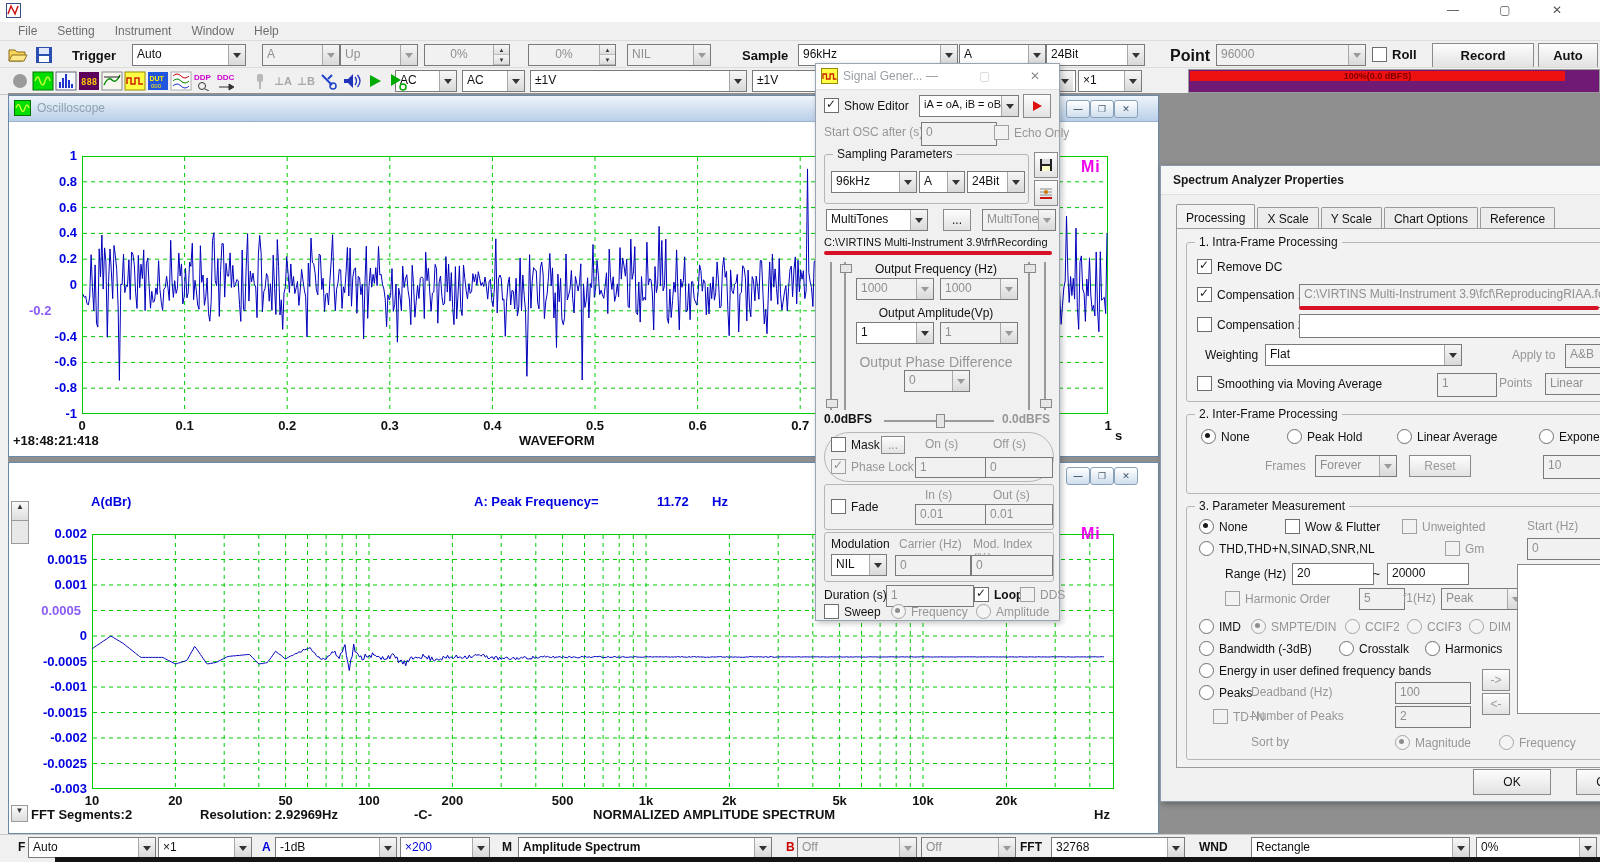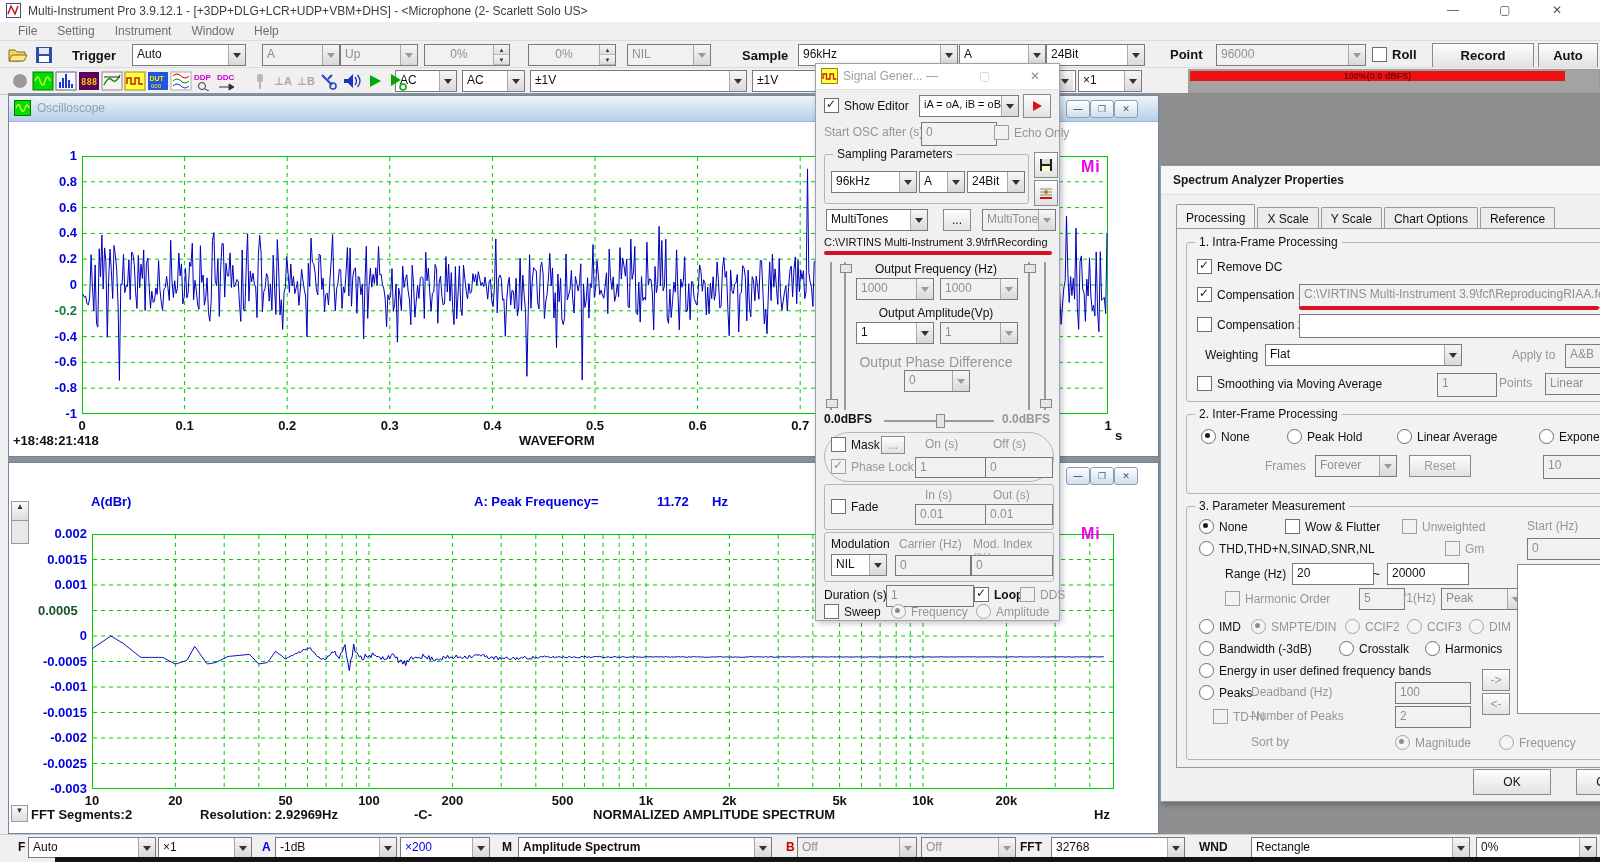--- a/index.html
+++ b/index.html
@@ -54,21 +54,20 @@
 
 <div class="stage">
 
   <div class="a flex" style="left:0;top:0;width:1600px;height:22px;background:#ffffff;border-bottom:1px solid #e3e3e3;">
     <span class="a" style="left:6px;top:3px;width:15px;height:15px;">
       <svg width="15" height="15">
           <rect x="0.5" y="0.5" width="14" height="14" fill="#fff" stroke="#3a4f88"></rect>
           <path d="M2 11 L5 3 L9 11 L12 3" stroke="#cc1111" fill="none" stroke-width="1.5"></path>
         </svg>
     </span>
-    <span class="a" style="left:28px;top:4px;color:#3c3c3c;">Multi-Instrument Pro 3.9.12.1   -   [+3DP+DLG+LCR+UDP+VBM+DHS]   -   &lt;Microphone (2- Scarlett Solo US&gt;</span>
     <span class="a" style="left:1440px;top:3px;width:26px;text-align:center;color:#555;">—</span>
     <span class="a" style="left:1492px;top:3px;width:26px;text-align:center;color:#555;">▢</span>
     <span class="a" style="left:1544px;top:3px;width:26px;text-align:center;color:#555;">✕</span>
   </div>
 
   <div class="a flex" id="menubar" style="left:0;top:22px;width:1600px;height:18px;background:#f0f0f0;padding-left:8px;color:#6e6e6e;">
       <span style="padding: 0px 10px;">File</span>
       <span style="padding: 0px 10px;">Setting</span>
       <span style="padding: 0px 10px;">Instrument</span>
       <span style="padding: 0px 10px;">Window</span>
@@ -126,21 +125,21 @@
         <span class="ar"></span>
       </div>
     <div class="combo" style="left:959px;top:3px;width:85px;">
         <span class="tx">A</span>
         <span class="ar"></span>
       </div>
     <div class="combo" style="left:1046px;top:3px;width:97px;">
         <span class="tx">24Bit</span>
         <span class="ar"></span>
       </div>
-    <span class="a bold" style="left:1170px;top:6px;font-size:13px;">Point</span>
+    <span class="a bold" style="left:1170px;top:6px;font-size:16px;">Point</span>
     <div class="combo dis" style="left:1216px;top:3px;width:148px;">
         <span class="tx">96000</span>
         <span class="ar"></span>
       </div>
     <div class="row" style="left:1372px;top:6px;">
         <span class="cb"></span>
         <span class="bold" style="font-size:13px;">Roll</span>
       </div>
     <div class="btn" style="left:1432px;top:2px;width:100px;height:23px;font-weight:bold;font-size:13px;">Record</div>
     <div class="btn" style="left:1538px;top:2px;width:58px;height:23px;font-weight:bold;font-size:13px;">Auto</div>
@@ -162,21 +161,21 @@
     <div class="combo" style="left:752px;top:2px;width:64px;">
         <span class="tx">±1V</span>
       </div>
     <div class="combo" style="left:1056px;top:2px;width:18px;">
         <span class="ar" style="border-left:none;"></span>
       </div>
     <div class="combo" style="left:1078px;top:2px;width:62px;">
         <span class="tx">×1</span>
         <span class="ar"></span>
       </div>
-    <div class="a" style="left:1188px;top:1px;width:410px;height:22px;background:#a3a3a3;border:1px solid #9a9a9a;">
+    <div class="a" style="left:1188px;top:1px;width:410px;height:22px;background:#701a75;border:1px solid #9a9a9a;">
       <div class="a" style="left:1px;top:1px;width:375px;height:10px;background:#ee1111;">
         <div class="a bold" style="left:0;top:0;width:100%;text-align:center;font-size:9px;color:#7d0000;">100%(0.0 dBFS)</div>
       </div>
     </div>
   <div class="icon" style="left: 8px; top: 2px;">
         <svg width="22" height="20">
           <circle cx="11" cy="10" r="7" fill="#9a9a9a"></circle>
         </svg>
       </div>
       <div class="icon" style="left: 31px; top: 2px;">
@@ -319,21 +318,21 @@
         <line x1="1" y1="232.2" x2="1025" y2="232.2" stroke="#00cc00" stroke-dasharray="4 4"></line>
         <polyline points="1.0,138.2 2.3,141.4 3.7,140.2 5.0,147.7 6.4,148.9 7.7,141.0 9.1,98.7 10.4,130.3 11.8,154.8 13.1,108.9 14.5,167.4 15.8,171.1 17.2,92.8 18.5,121.0 19.9,79.0 21.2,133.1 22.6,91.9 23.9,105.6 25.3,181.3 26.6,125.4 28.0,93.0 29.3,114.3 30.7,142.6 32.0,89.5 33.4,99.8 34.7,113.4 36.1,149.9 37.4,224.4 38.8,128.0 40.1,128.8 41.5,98.3 42.8,136.6 44.2,129.5 45.5,130.5 46.9,103.7 48.2,143.6 49.6,96.0 50.9,98.1 52.3,108.7 53.6,136.3 55.0,152.4 56.3,99.4 57.7,131.7 59.0,108.2 60.4,122.5 61.7,93.9 63.1,154.6 64.4,107.8 65.8,102.0 67.1,129.6 68.5,152.2 69.8,135.2 71.2,146.4 72.5,145.0 73.9,131.9 75.2,138.5 76.6,104.7 77.9,133.3 79.3,146.3 80.6,154.4 81.9,133.2 83.3,131.4 84.6,120.3 86.0,132.1 87.3,144.5 88.7,84.3 90.0,125.2 91.4,141.4 92.7,124.7 94.1,137.4 95.4,132.5 96.8,97.1 98.1,119.9 99.5,107.9 100.8,147.9 102.2,140.6 103.5,112.3 104.9,141.9 106.2,136.7 107.6,106.1 108.9,110.4 110.3,87.2 111.6,143.7 113.0,124.3 114.3,134.3 115.7,149.2 117.0,153.3 118.4,89.7 119.7,126.3 121.1,119.0 122.4,149.3 123.8,140.4 125.1,121.9 126.5,157.3 127.8,165.2 129.2,145.4 130.5,84.4 131.9,76.7 133.2,124.4 134.6,129.8 135.9,102.5 137.3,160.4 138.6,114.5 140.0,87.5 141.3,87.8 142.7,141.1 144.0,107.3 145.4,119.9 146.7,120.1 148.1,96.9 149.4,131.5 150.8,109.4 152.1,131.1 153.5,128.3 154.8,123.5 156.2,124.8 157.5,148.3 158.8,165.4 160.2,94.0 161.5,153.6 162.9,155.0 164.2,110.7 165.6,77.7 166.9,145.1 168.3,115.1 169.6,125.8 171.0,117.2 172.3,127.8 173.7,131.0 175.0,161.6 176.4,98.1 177.7,79.4 179.1,96.8 180.4,155.9 181.8,135.6 183.1,132.4 184.5,117.5 185.8,120.7 187.2,145.2 188.5,127.8 189.9,154.4 191.2,99.2 192.6,132.4 193.9,158.5 195.3,83.6 196.6,110.5 198.0,159.0 199.3,143.8 200.7,173.4 202.0,137.1 203.4,130.8 204.7,100.6 206.1,117.3 207.4,136.5 208.8,108.0 210.1,129.9 211.5,120.5 212.8,137.6 214.2,131.8 215.5,125.4 216.9,149.4 218.2,135.1 219.6,113.3 220.9,123.9 222.3,133.8 223.6,140.2 225.0,180.9 226.3,107.2 227.7,130.5 229.0,82.1 230.4,106.6 231.7,107.7 233.1,116.9 234.4,133.8 235.8,138.9 237.1,98.2 238.4,99.2 239.8,133.5 241.1,122.2 242.5,155.6 243.8,138.5 245.2,137.1 246.5,149.0 247.9,124.8 249.2,105.1 250.6,78.7 251.9,128.1 253.3,154.7 254.6,133.2 256.0,126.8 257.3,113.2 258.7,114.0 260.0,152.4 261.4,130.8 262.7,136.7 264.1,115.8 265.4,91.5 266.8,140.0 268.1,92.0 269.5,150.2 270.8,121.1 272.2,113.1 273.5,111.9 274.9,157.3 276.2,120.3 277.6,121.9 278.9,138.7 280.3,128.1 281.6,182.9 283.0,125.4 284.3,90.2 285.7,162.4 287.0,130.3 288.4,112.1 289.7,131.2 291.1,118.4 292.4,127.4 293.8,111.7 295.1,129.7 296.5,90.4 297.8,119.0 299.2,118.4 300.5,128.6 301.9,133.0 303.2,143.0 304.6,170.6 305.9,138.8 307.3,143.9 308.6,139.6 310.0,112.6 311.3,155.4 312.7,148.7 314.0,128.1 315.4,186.2 316.7,132.2 318.0,139.8 319.4,154.8 320.7,110.1 322.1,131.5 323.4,123.1 324.8,118.7 326.1,134.6 327.5,144.0 328.8,168.7 330.2,109.3 331.5,127.6 332.9,161.2 334.2,145.5 335.6,129.2 336.9,142.5 338.3,122.6 339.6,120.8 341.0,122.3 342.3,162.5 343.7,96.2 345.0,124.7 346.4,112.3 347.7,135.2 349.1,155.3 350.4,137.1 351.8,136.0 353.1,108.4 354.5,112.6 355.8,167.2 357.2,125.8 358.5,120.1 359.9,140.3 361.2,149.1 362.6,147.0 363.9,100.6 365.3,136.1 366.6,108.1 368.0,145.1 369.3,116.6 370.7,151.5 372.0,168.6 373.4,110.6 374.7,162.8 376.1,137.0 377.4,109.9 378.8,152.5 380.1,159.6 381.5,109.0 382.8,122.3 384.2,134.8 385.5,143.0 386.9,127.6 388.2,137.4 389.6,135.4 390.9,117.6 392.3,125.8 393.6,118.4 394.9,129.4 396.3,115.7 397.6,122.2 399.0,129.7 400.3,126.5 401.7,130.6 403.0,121.0 404.4,130.3 405.7,143.1 407.1,125.7 408.4,123.4 409.8,144.7 411.1,150.7 412.5,129.7 413.8,82.8 415.2,156.9 416.5,122.8 417.9,119.0 419.2,122.1 420.6,144.1 421.9,142.9 423.3,180.3 424.6,145.7 426.0,128.1 427.3,121.2 428.7,149.0 430.0,134.4 431.4,135.3 432.7,153.0 434.1,122.3 435.4,159.9 436.8,151.0 438.1,102.0 439.5,154.8 440.8,119.0 442.2,139.4 443.5,154.8 444.9,220.3 446.2,157.4 447.6,98.7 448.9,152.2 450.3,124.2 451.6,111.6 453.0,113.8 454.3,114.8 455.7,146.9 457.0,152.9 458.4,111.8 459.7,106.0 461.1,117.8 462.4,162.6 463.8,145.2 465.1,138.4 466.5,120.8 467.8,97.5 469.2,130.0 470.5,111.9 471.9,162.0 473.2,136.7 474.5,191.5 475.9,118.1 477.2,145.7 478.6,122.4 479.9,163.2 481.3,168.7 482.6,161.3 484.0,98.0 485.3,144.0 486.7,138.8 488.0,133.2 489.4,114.5 490.7,142.7 492.1,157.0 493.4,120.5 494.8,127.3 496.1,135.0 497.5,126.9 498.8,107.8 500.2,224.0 501.5,127.9 502.9,151.5 504.2,144.8 505.6,121.8 506.9,162.0 508.3,127.5 509.6,131.5 511.0,88.5 512.3,141.4 513.7,132.0 515.0,104.4 516.4,119.6 517.7,138.6 519.1,134.2 520.4,138.8 521.8,142.3 523.1,130.5 524.5,116.8 525.8,157.6 527.2,93.2 528.5,121.5 529.9,133.5 531.2,120.8 532.6,145.4 533.9,139.9 535.3,127.9 536.6,140.8 538.0,91.6 539.3,123.1 540.7,101.9 542.0,109.8 543.4,120.2 544.7,103.2 546.1,150.7 547.4,151.7 548.8,83.1 550.1,123.3 551.5,115.9 552.8,90.6 554.1,156.4 555.5,158.7 556.8,126.0 558.2,166.1 559.5,120.6 560.9,144.6 562.2,141.3 563.6,144.1 564.9,86.2 566.3,129.1 567.6,122.8 569.0,123.8 570.3,136.0 571.7,173.9 573.0,110.5 574.4,136.6 575.7,128.4 577.1,70.4 578.4,129.9 579.8,84.5 581.1,134.8 582.5,129.7 583.8,83.2 585.2,162.1 586.5,167.4 587.9,133.2 589.2,161.5 590.6,144.4 591.9,126.1 593.3,136.2 594.6,93.9 596.0,139.2 597.3,173.8 598.7,123.0 600.0,131.3 601.4,124.4 602.7,100.8 604.1,156.1 605.4,154.8 606.8,127.7 608.1,163.7 609.5,125.7 610.8,125.8 612.2,142.4 613.5,146.1 614.9,149.2 616.2,135.0 617.6,108.9 618.9,114.6 620.3,135.2 621.6,123.8 623.0,127.0 624.3,158.9 625.7,131.1 627.0,158.0 628.4,127.3 629.7,142.7 631.1,120.8 632.4,144.2 633.7,136.7 635.1,105.9 636.4,123.8 637.8,152.0 639.1,150.1 640.5,112.3 641.8,101.4 643.2,121.3 644.5,115.4 645.9,154.0 647.2,179.7 648.6,113.9 649.9,134.6 651.3,137.7 652.6,128.5 654.0,126.8 655.3,118.4 656.7,176.0 658.0,137.9 659.4,136.3 660.7,109.7 662.1,112.2 663.4,121.6 664.8,164.9 666.1,114.1 667.5,151.8 668.8,160.8 670.2,120.6 671.5,124.7 672.9,144.8 674.2,120.1 675.6,130.5 676.9,143.3 678.3,104.4 679.6,104.8 681.0,138.3 682.3,167.9 683.7,153.1 685.0,177.7 686.4,136.1 687.7,105.9 689.1,144.6 690.4,98.1 691.8,131.2 693.1,112.9 694.5,132.6 695.8,148.3 697.2,102.5 698.5,137.8 699.9,154.1 701.2,145.2 702.6,135.4 703.9,129.5 705.3,154.9 706.6,131.4 708.0,113.8 709.3,110.1 710.6,140.7 712.0,113.2 713.3,100.9 714.7,147.8 716.0,104.2 717.4,135.7 718.7,114.3 720.1,123.2 721.4,114.7 722.8,142.6 724.1,135.2 725.5,12.9 726.8,116.6 728.2,126.0 729.5,131.7 730.9,150.5 732.2,105.9 733.6,104.1 734.9,167.7 736.3,71.6 737.6,121.7 739.0,143.0 740.3,154.0 741.7,151.3 743.0,103.4 744.4,124.1 745.7,91.5 747.1,122.4 748.4,106.5 749.8,140.2 751.1,118.1 752.5,121.4 753.8,160.4 755.2,155.5 756.5,135.8 757.9,128.2 759.2,127.3 760.6,104.4 761.9,97.5 763.3,100.0 764.6,102.3 766.0,163.4 767.3,147.2 768.7,126.5 770.0,160.8 771.4,129.9 772.7,115.2 774.1,140.5 775.4,129.6 776.8,131.1 778.1,171.1 779.5,133.5 780.8,97.0 782.2,137.1 783.5,153.0 784.9,149.9 786.2,245.1 787.6,145.8 788.9,125.0 790.2,116.6 791.6,106.8 792.9,154.3 794.3,117.3 795.6,106.9 797.0,110.2 798.3,144.4 799.7,121.2 801.0,178.3 802.4,137.6 803.7,136.4 805.1,117.3 806.4,152.4 807.8,132.3 809.1,81.6 810.5,86.9 811.8,116.8 813.2,79.7 814.5,162.9 815.9,130.8 817.2,140.9 818.6,109.6 819.9,114.0 821.3,104.9 822.6,172.8 824.0,126.3 825.3,139.1 826.7,130.3 828.0,138.5 829.4,133.8 830.7,125.7 832.1,102.5 833.4,160.2 834.8,141.1 836.1,135.3 837.5,147.7 838.8,117.7 840.2,126.4 841.5,114.0 842.9,144.4 844.2,106.7 845.6,153.5 846.9,108.2 848.3,90.9 849.6,106.7 851.0,163.5 852.3,139.1 853.7,142.7 855.0,85.9 856.4,122.6 857.7,111.0 859.1,240.2 860.4,136.3 861.8,134.1 863.1,147.7 864.5,92.1 865.8,131.2 867.2,142.3 868.5,149.1 869.8,145.5 871.2,175.9 872.5,138.7 873.9,111.3 875.2,128.8 876.6,116.1 877.9,121.2 879.3,117.7 880.6,164.9 882.0,167.9 883.3,151.6 884.7,123.6 886.0,106.7 887.4,150.9 888.7,136.3 890.1,163.6 891.4,64.1 892.8,162.6 894.1,146.5 895.5,164.8 896.8,136.9 898.2,116.7 899.5,191.8 900.9,139.8 902.2,143.4 903.6,106.7 904.9,116.8 906.3,125.7 907.6,84.2 909.0,105.7 910.3,149.6 911.7,103.8 913.0,110.4 914.4,130.2 915.7,114.5 917.1,141.2 918.4,127.5 919.8,153.6 921.1,129.4 922.5,154.6 923.8,105.2 925.2,134.8 926.5,101.7 927.9,97.7 929.2,128.2 930.6,153.1 931.9,120.3 933.3,102.4 934.6,115.4 936.0,146.7 937.3,148.8 938.7,96.9 940.0,77.8 941.4,145.1 942.7,118.8 944.1,122.4 945.4,127.5 946.7,112.4 948.1,132.7 949.4,124.4 950.8,132.5 952.1,136.6 953.5,116.0 954.8,135.4 956.2,128.8 957.5,155.5 958.9,111.0 960.2,143.7 961.6,133.5 962.9,139.4 964.3,158.2 965.6,154.2 967.0,153.4 968.3,113.0 969.7,135.7 971.0,123.9 972.4,134.2 973.7,61.8 975.1,158.1 976.4,108.6 977.8,140.9 979.1,168.3 980.5,149.2 981.8,132.0 983.2,124.9 984.5,60.0 985.9,117.9 987.2,146.5 988.6,120.6 989.9,139.5 991.3,122.3 992.6,143.1 994.0,72.2 995.3,151.3 996.7,173.3 998.0,105.5 999.4,99.9 1000.7,133.0 1002.1,137.3 1003.4,165.3 1004.8,123.1 1006.1,140.1 1007.5,101.8 1008.8,139.0 1010.2,154.3 1011.5,149.3 1012.9,159.9 1014.2,96.0 1015.6,155.8 1016.9,175.7 1018.3,95.7 1019.6,144.3 1021.0,142.6 1022.3,141.4 1023.7,157.6 1025.0,77.0" fill="none" stroke="#0000bb" stroke-width="1"></polyline>
       </svg>
     <div id="osc-ylabels">
         <span class="ticklbl" style="left: 20px; top: 52px; width: 48px; text-align: right; color: rgb(0, 0, 224);">1</span>
         <span class="ticklbl" style="left: 20px; top: 77.8px; width: 48px; text-align: right; color: rgb(0, 0, 224);">0.8</span>
         <span class="ticklbl" style="left: 20px; top: 103.6px; width: 48px; text-align: right; color: rgb(0, 0, 224);">0.6</span>
         <span class="ticklbl" style="left: 20px; top: 129.4px; width: 48px; text-align: right; color: rgb(0, 0, 224);">0.4</span>
         <span class="ticklbl" style="left: 20px; top: 155.2px; width: 48px; text-align: right; color: rgb(0, 0, 224);">0.2</span>
         <span class="ticklbl" style="left: 20px; top: 181px; width: 48px; text-align: right; color: rgb(0, 0, 224);">0</span>
-        <span class="ticklbl" style="left: 20px; top: 206.8px; width: 48px; text-align: right; color: #15803d;">-0.2</span>
+        <span class="ticklbl" style="left: 20px; top: 206.8px; width: 48px; text-align: left; color: #8b5cf6;">-0.2</span>
         <span class="ticklbl" style="left: 20px; top: 232.6px; width: 48px; text-align: right; color: rgb(0, 0, 224);">-0.4</span>
         <span class="ticklbl" style="left: 20px; top: 258.4px; width: 48px; text-align: right; color: rgb(0, 0, 224);">-0.6</span>
         <span class="ticklbl" style="left: 20px; top: 284.2px; width: 48px; text-align: right; color: rgb(0, 0, 224);">-0.8</span>
         <span class="ticklbl" style="left: 20px; top: 310px; width: 48px; text-align: right; color: rgb(0, 0, 224);">-1</span>
       </div>
     <div id="osc-xlabels">
         <span class="ticklbl" style="left: 53px; top: 322px; width: 40px; text-align: center; color: rgb(17, 17, 17);">0</span>
         <span class="ticklbl" style="left: 155.6px; top: 322px; width: 40px; text-align: center; color: rgb(17, 17, 17);">0.1</span>
         <span class="ticklbl" style="left: 258.2px; top: 322px; width: 40px; text-align: center; color: rgb(17, 17, 17);">0.2</span>
         <span class="ticklbl" style="left: 360.8px; top: 322px; width: 40px; text-align: center; color: rgb(17, 17, 17);">0.3</span>
@@ -403,21 +402,21 @@
         <line x1="1" y1="153.0" x2="1021" y2="153.0" stroke="#00cc00" stroke-dasharray="4 4"></line>
         <line x1="1" y1="178.5" x2="1021" y2="178.5" stroke="#00cc00" stroke-dasharray="4 4"></line>
         <line x1="1" y1="204.0" x2="1021" y2="204.0" stroke="#00cc00" stroke-dasharray="4 4"></line>
         <line x1="1" y1="229.5" x2="1021" y2="229.5" stroke="#00cc00" stroke-dasharray="4 4"></line>
         <polyline points="0.0,114.8 1.4,113.8 2.9,112.8 4.3,111.8 5.8,110.8 7.2,109.9 8.7,108.9 10.1,107.9 11.6,106.9 13.0,106.0 14.5,105.0 15.9,104.0 17.3,103.0 18.8,102.1 20.2,102.8 21.7,103.7 23.1,104.6 24.6,105.4 26.0,106.3 27.5,107.2 28.9,108.1 30.4,108.9 31.8,109.8 33.2,111.0 34.7,112.2 36.1,113.3 37.6,114.5 39.0,115.6 40.5,116.8 41.9,117.9 43.4,119.1 44.8,120.3 46.3,121.4 47.7,122.6 49.2,123.4 50.6,123.4 52.0,123.4 53.5,123.4 54.9,123.4 56.4,123.4 57.8,123.4 59.3,123.4 60.7,123.4 62.2,123.4 63.6,123.4 65.1,123.4 66.5,123.4 67.9,123.4 69.4,123.4 70.8,123.5 72.3,124.2 73.7,125.0 75.2,125.8 76.6,126.5 78.1,127.3 79.5,128.0 81.0,128.8 82.4,129.5 83.8,129.9 85.3,129.5 86.7,129.0 88.2,128.6 89.6,128.1 91.1,127.7 92.5,127.2 94.0,126.8 95.4,125.5 96.9,122.9 98.3,120.3 99.7,117.7 101.2,115.1 102.6,112.5 104.1,114.1 105.5,116.2 107.0,118.4 108.4,120.5 109.9,122.6 111.3,124.7 112.8,126.8 114.2,129.0 115.7,129.9 117.1,129.7 118.5,129.4 120.0,129.2 121.4,128.9 122.9,128.7 124.3,128.3 125.8,127.6 127.2,126.8 128.7,126.1 130.1,125.4 131.6,124.7 133.0,124.0 134.4,123.2 135.9,122.5 137.3,122.3 138.8,122.2 140.2,122.0 141.7,121.9 143.1,121.8 144.6,121.6 146.0,121.5 147.5,121.4 148.9,121.2 150.3,121.1 151.8,120.9 153.2,120.8 154.7,120.6 156.1,120.5 157.6,120.5 159.0,122.0 160.5,123.5 161.9,125.0 163.4,126.5 164.8,128.0 166.2,129.5 167.7,129.9 169.1,129.6 170.6,129.4 172.0,129.1 173.5,128.9 174.9,128.6 176.4,127.3 177.8,125.3 179.3,123.3 180.7,121.3 182.1,119.3 183.6,117.3 185.0,118.4 186.5,119.6 187.9,120.5 189.4,121.5 190.8,122.7 192.3,124.3 193.7,124.9 195.2,123.8 196.6,123.2 198.1,122.3 199.5,121.6 200.9,121.6 202.4,120.1 203.8,119.5 205.3,119.4 206.7,117.7 208.2,118.4 209.6,117.8 211.1,115.4 212.5,115.8 214.0,115.3 215.4,114.7 216.8,114.2 218.3,113.7 219.7,116.3 221.2,118.0 222.6,118.7 224.1,121.2 225.5,122.8 227.0,122.8 228.4,124.9 229.9,125.3 231.3,124.3 232.7,125.4 234.2,125.2 235.6,122.3 237.1,121.9 238.5,120.6 240.0,117.8 241.4,118.5 242.9,117.0 244.3,121.7 245.8,122.4 247.2,124.6 248.6,119.3 250.1,118.4 251.5,114.1 253.0,110.6 254.4,121.4 255.9,128.7 257.3,136.6 258.8,125.8 260.2,122.4 261.7,110.1 263.1,117.9 264.5,118.2 266.0,120.3 267.4,123.0 268.9,121.8 270.3,126.0 271.8,125.4 273.2,120.1 274.7,123.0 276.1,123.0 277.6,121.2 279.0,123.5 280.5,118.8 281.9,121.1 283.3,121.2 284.8,122.8 286.2,122.3 287.7,123.2 289.1,125.5 290.6,122.5 292.0,125.5 293.5,125.2 294.9,125.1 296.4,121.5 297.8,124.9 299.2,121.2 300.7,119.5 302.1,121.1 303.6,124.1 305.0,122.8 306.5,128.7 307.9,126.7 309.4,126.1 310.8,130.1 312.3,126.6 313.7,131.8 315.1,126.4 316.6,127.8 318.0,124.2 319.5,122.8 320.9,125.3 322.4,123.9 323.8,123.1 325.3,124.0 326.7,123.4 328.2,124.2 329.6,124.6 331.0,120.2 332.5,122.7 333.9,122.9 335.4,125.1 336.8,121.6 338.3,126.6 339.7,122.9 341.2,126.1 342.6,127.1 344.1,125.0 345.5,125.2 347.0,126.3 348.4,125.0 349.8,126.1 351.3,122.1 352.7,123.6 354.2,124.1 355.6,121.3 357.1,124.4 358.5,123.2 360.0,123.2 361.4,124.5 362.9,123.2 364.3,121.0 365.7,124.0 367.2,123.0 368.6,123.2 370.1,124.4 371.5,123.8 373.0,121.9 374.4,124.5 375.9,124.1 377.3,121.1 378.8,123.5 380.2,123.2 381.6,122.1 383.1,120.5 384.5,121.1 386.0,121.0 387.4,120.7 388.9,122.2 390.3,120.8 391.8,120.4 393.2,123.1 394.7,121.7 396.1,124.5 397.5,124.5 399.0,123.2 400.4,122.8 401.9,125.3 403.3,122.4 404.8,122.7 406.2,125.9 407.7,123.2 409.1,125.4 410.6,124.1 412.0,124.6 413.4,123.7 414.9,123.0 416.3,124.8 417.8,125.5 419.2,125.1 420.7,123.7 422.1,123.7 423.6,125.8 425.0,123.5 426.5,125.4 427.9,124.4 429.4,123.2 430.8,124.2 432.2,122.5 433.7,123.1 435.1,125.0 436.6,125.0 438.0,124.7 439.5,125.1 440.9,122.2 442.4,124.2 443.8,123.0 445.3,124.0 446.7,123.9 448.1,122.7 449.6,122.6 451.0,123.0 452.5,122.0 453.9,123.1 455.4,122.4 456.8,123.0 458.3,123.4 459.7,123.7 461.2,122.1 462.6,124.1 464.0,122.9 465.5,123.2 466.9,122.6 468.4,122.9 469.8,123.6 471.3,122.5 472.7,123.4 474.2,123.4 475.6,123.8 477.1,122.1 478.5,123.1 479.9,123.7 481.4,122.8 482.8,123.0 484.3,123.5 485.7,123.8 487.2,123.8 488.6,123.1 490.1,122.1 491.5,123.1 493.0,122.2 494.4,123.2 495.9,123.2 497.3,122.7 498.7,123.7 500.2,123.1 501.6,122.8 503.1,122.5 504.5,122.6 506.0,122.7 507.4,122.3 508.9,122.7 510.3,123.4 511.8,123.5 513.2,123.4 514.6,123.3 516.1,122.5 517.5,123.3 519.0,123.3 520.4,123.4 521.9,122.5 523.3,122.6 524.8,123.4 526.2,123.0 527.7,123.4 529.1,123.2 530.5,122.6 532.0,122.9 533.4,123.3 534.9,123.3 536.3,123.3 537.8,123.0 539.2,122.9 540.7,123.3 542.1,122.6 543.6,122.6 545.0,123.1 546.4,123.0 547.9,123.2 549.3,123.2 550.8,123.3 552.2,123.0 553.7,122.7 555.1,122.7 556.6,123.0 558.0,122.6 559.5,122.9 560.9,123.1 562.3,122.8 563.8,122.8 565.2,122.8 566.7,123.0 568.1,122.7 569.6,122.9 571.0,123.0 572.5,123.0 573.9,122.5 575.4,123.1 576.8,122.8 578.3,123.3 579.7,122.8 581.1,123.2 582.6,122.8 584.0,123.1 585.5,122.6 586.9,122.7 588.4,123.2 589.8,122.5 591.3,123.0 592.7,123.0 594.2,123.2 595.6,123.3 597.0,122.6 598.5,123.2 599.9,122.9 601.4,122.6 602.8,122.6 604.3,123.2 605.7,122.6 607.2,123.0 608.6,122.9 610.1,123.0 611.5,123.0 612.9,123.3 614.4,123.3 615.8,123.1 617.3,123.3 618.7,123.1 620.2,122.8 621.6,122.9 623.1,123.1 624.5,122.9 626.0,122.8 627.4,122.7 628.8,122.5 630.3,123.2 631.7,123.0 633.2,123.2 634.6,122.7 636.1,123.1 637.5,123.2 639.0,122.8 640.4,123.1 641.9,123.2 643.3,122.8 644.8,123.2 646.2,123.1 647.6,123.1 649.1,123.3 650.5,123.3 652.0,123.3 653.4,123.1 654.9,122.9 656.3,123.1 657.8,122.5 659.2,122.7 660.7,122.7 662.1,123.1 663.5,122.8 665.0,123.0 666.4,122.6 667.9,123.0 669.3,122.7 670.8,123.2 672.2,123.1 673.7,122.5 675.1,123.1 676.6,123.3 678.0,122.6 679.4,122.6 680.9,123.1 682.3,123.3 683.8,123.2 685.2,122.9 686.7,123.1 688.1,122.8 689.6,122.8 691.0,122.8 692.5,122.9 693.9,123.0 695.3,122.8 696.8,122.7 698.2,122.9 699.7,123.0 701.1,123.0 702.6,123.0 704.0,122.9 705.5,122.8 706.9,122.7 708.4,123.1 709.8,123.0 711.2,122.9 712.7,122.8 714.1,122.9 715.6,122.9 717.0,123.0 718.5,122.9 719.9,122.9 721.4,122.9 722.8,122.8 724.3,122.9 725.7,122.7 727.2,123.0 728.6,123.0 730.0,122.9 731.5,122.8 732.9,123.0 734.4,123.0 735.8,123.1 737.3,123.0 738.7,122.8 740.2,122.8 741.6,123.0 743.1,122.9 744.5,122.9 745.9,122.9 747.4,122.9 748.8,122.8 750.3,123.1 751.7,123.0 753.2,123.0 754.6,122.7 756.1,123.0 757.5,123.1 759.0,122.9 760.4,123.0 761.8,123.1 763.3,122.8 764.7,122.8 766.2,123.0 767.6,122.8 769.1,123.1 770.5,123.1 772.0,123.0 773.4,123.1 774.9,123.1 776.3,122.8 777.7,122.8 779.2,122.8 780.6,122.9 782.1,122.9 783.5,122.8 785.0,123.0 786.4,123.1 787.9,123.0 789.3,123.0 790.8,123.0 792.2,122.9 793.6,123.0 795.1,123.0 796.5,122.8 798.0,122.9 799.4,122.8 800.9,122.8 802.3,123.0 803.8,122.9 805.2,122.9 806.7,123.1 808.1,122.9 809.6,122.8 811.0,122.8 812.4,123.0 813.9,122.9 815.3,122.9 816.8,123.0 818.2,122.9 819.7,122.7 821.1,123.0 822.6,123.1 824.0,123.0 825.5,122.9 826.9,123.0 828.3,122.8 829.8,122.7 831.2,122.9 832.7,123.0 834.1,123.0 835.6,122.8 837.0,122.9 838.5,123.0 839.9,123.0 841.4,123.1 842.8,122.9 844.2,123.0 845.7,122.9 847.1,123.0 848.6,122.8 850.0,122.8 851.5,123.0 852.9,123.0 854.4,122.9 855.8,123.0 857.3,123.0 858.7,122.8 860.1,123.0 861.6,122.9 863.0,123.1 864.5,122.9 865.9,122.9 867.4,122.8 868.8,122.9 870.3,122.9 871.7,122.8 873.2,123.0 874.6,122.8 876.1,122.9 877.5,122.8 878.9,122.9 880.4,122.8 881.8,122.9 883.3,122.8 884.7,123.1 886.2,123.0 887.6,122.9 889.1,122.9 890.5,123.0 892.0,122.9 893.4,122.9 894.8,122.9 896.3,122.8 897.7,123.1 899.2,122.8 900.6,122.8 902.1,122.9 903.5,122.9 905.0,123.0 906.4,123.0 907.9,122.9 909.3,123.0 910.7,122.9 912.2,122.9 913.6,123.0 915.1,123.1 916.5,123.0 918.0,122.8 919.4,122.9 920.9,122.8 922.3,123.0 923.8,123.0 925.2,123.1 926.6,122.9 928.1,122.7 929.5,122.8 931.0,123.0 932.4,123.0 933.9,122.9 935.3,123.1 936.8,122.9 938.2,122.8 939.7,122.9 941.1,122.9 942.5,123.1 944.0,122.9 945.4,122.9 946.9,122.7 948.3,123.0 949.8,123.0 951.2,122.8 952.7,122.9 954.1,123.0 955.6,123.0 957.0,123.0 958.5,122.9 959.9,122.8 961.3,122.7 962.8,123.0 964.2,122.9 965.7,122.8 967.1,122.9 968.6,122.7 970.0,122.9 971.5,122.8 972.9,123.0 974.4,123.1 975.8,122.7 977.2,122.9 978.7,123.0 980.1,123.1 981.6,123.0 983.0,123.0 984.5,122.8 985.9,122.8 987.4,123.0 988.8,122.9 990.3,122.9 991.7,122.8 993.1,122.9 994.6,123.1 996.0,122.8 997.5,123.0 998.9,122.9 1000.4,122.8 1001.8,122.8 1003.3,122.7 1004.7,122.9 1006.2,123.0 1007.6,122.8 1009.0,122.8 1010.5,122.8 1011.9,122.8" fill="none" stroke="#0000bb" stroke-width="1"></polyline>
       </svg>
     <div id="spec-ylabels">
         <span class="ticklbl" style="left: 14px; top: 63px; width: 64px; text-align: right; color: rgb(0, 0, 224);">0.002</span>
         <span class="ticklbl" style="left: 14px; top: 88.5px; width: 64px; text-align: right; color: rgb(0, 0, 224);">0.0015</span>
         <span class="ticklbl" style="left: 14px; top: 114px; width: 64px; text-align: right; color: rgb(0, 0, 224);">0.001</span>
-        <span class="ticklbl" style="left: 29px; top: 139.5px; width: 64px; color: #14532d;">0.0005</span>
+        <span class="ticklbl" style="left: 8px; top: 139.5px; width: 64px; text-align: right; color: #8b5cf6;">0.0005</span>
         <span class="ticklbl" style="left: 14px; top: 165px; width: 64px; text-align: right; color: rgb(0, 0, 224);">0</span>
         <span class="ticklbl" style="left: 14px; top: 190.5px; width: 64px; text-align: right; color: rgb(0, 0, 224);">-0.0005</span>
         <span class="ticklbl" style="left: 14px; top: 216px; width: 64px; text-align: right; color: rgb(0, 0, 224);">-0.001</span>
         <span class="ticklbl" style="left: 14px; top: 241.5px; width: 64px; text-align: right; color: rgb(0, 0, 224);">-0.0015</span>
         <span class="ticklbl" style="left: 14px; top: 267px; width: 64px; text-align: right; color: rgb(0, 0, 224);">-0.002</span>
         <span class="ticklbl" style="left: 14px; top: 292.5px; width: 64px; text-align: right; color: rgb(0, 0, 224);">-0.0025</span>
         <span class="ticklbl" style="left: 14px; top: 318px; width: 64px; text-align: right; color: rgb(0, 0, 224);">-0.003</span>
       </div>
     <div id="spec-xlabels">
         <span class="ticklbl" style="left: 58px; top: 330px; width: 50px; text-align: center; color: rgb(17, 17, 17);">10</span>

